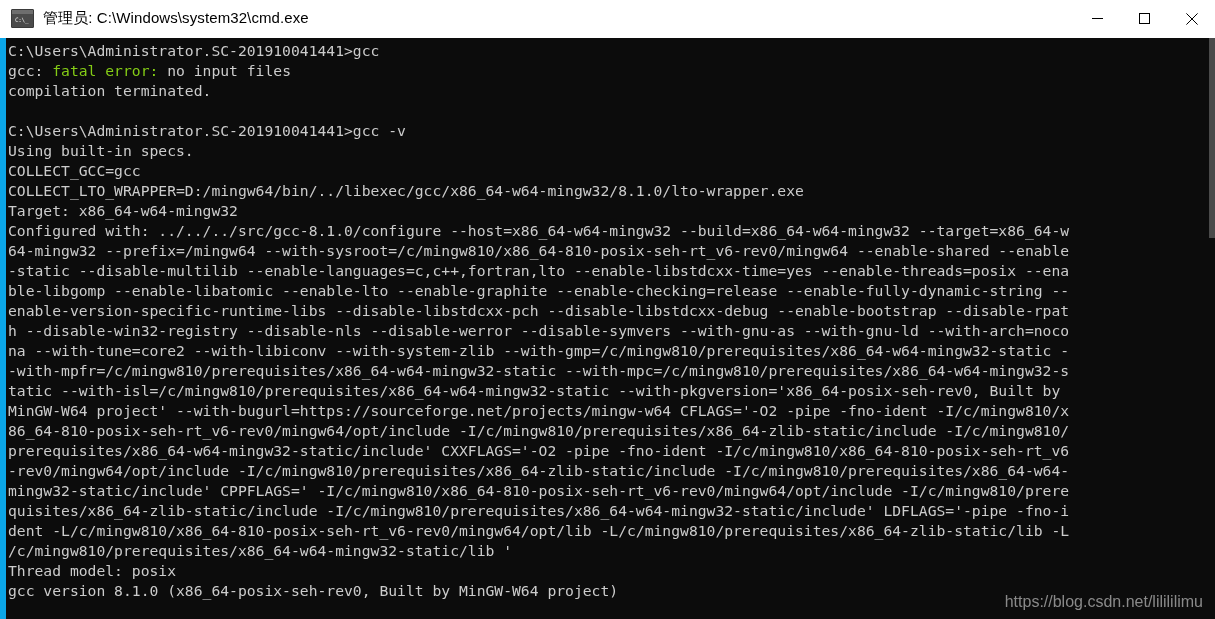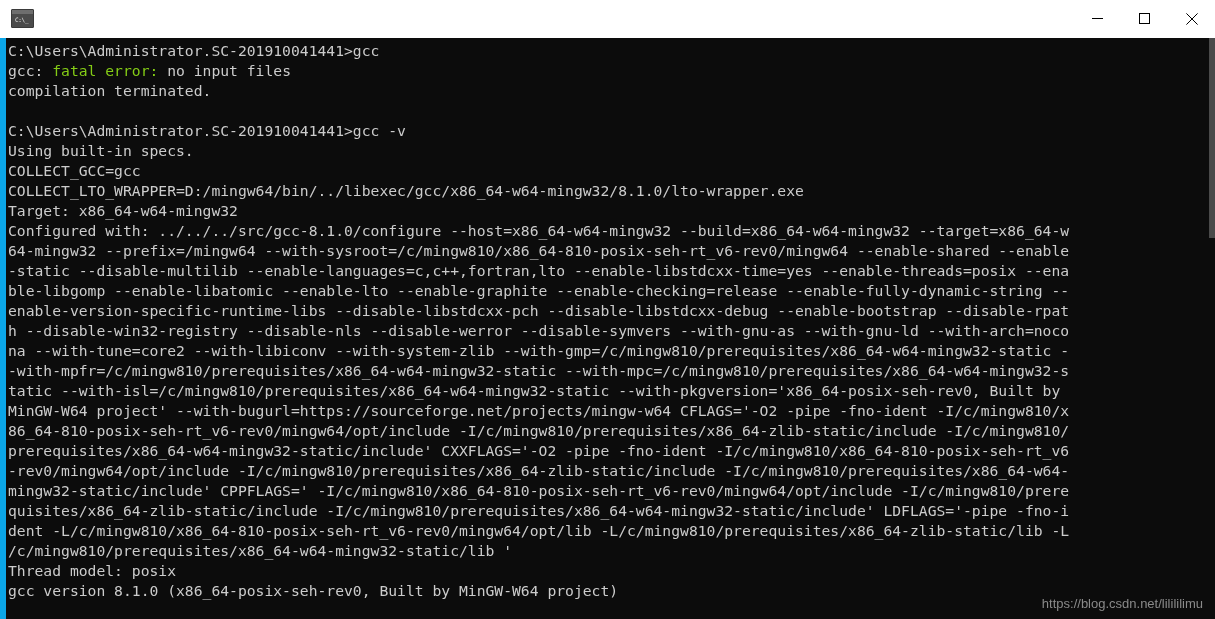--- a/index.html
+++ b/index.html
@@ -135,37 +135,38 @@
     left: 0;
     width: 6px;
     height: 200px;
     background: #4a4a4a;
   }
   .watermark {
     position: absolute;
     right: 12px;
     bottom: 8px;
     font-family: "Liberation Sans", sans-serif;
-    font-size: 13px;
+    font-size: 16px;
     color: #8a8a8a;
     z-index: 6;
     white-space: nowrap;
   }
 </style>
 </head>
 <body>
 
 <div class="window">
 
   <div class="titlebar">
     <div class="title-left">
       <span class="cmd-icon">
         <span class="bar"></span>
         <span class="prompt">C:\_</span>
       </span>
+      <span class="title-text">管理员: C:\Windows\system32\cmd.exe</span>
     </div>
     <div class="win-buttons">
       <div class="win-btn minimize">
         <svg width="11" height="11" viewBox="0 0 11 11" aria-hidden="true">
           <line x1="0" y1="5.5" x2="11" y2="5.5" stroke="#000000" stroke-width="1"></line>
         </svg>
       </div>
       <div class="win-btn maximize">
         <svg width="11" height="11" viewBox="0 0 11 11" aria-hidden="true">
           <rect x="0.5" y="0.5" width="10" height="10" fill="none" stroke="#000000" stroke-width="1"></rect>

